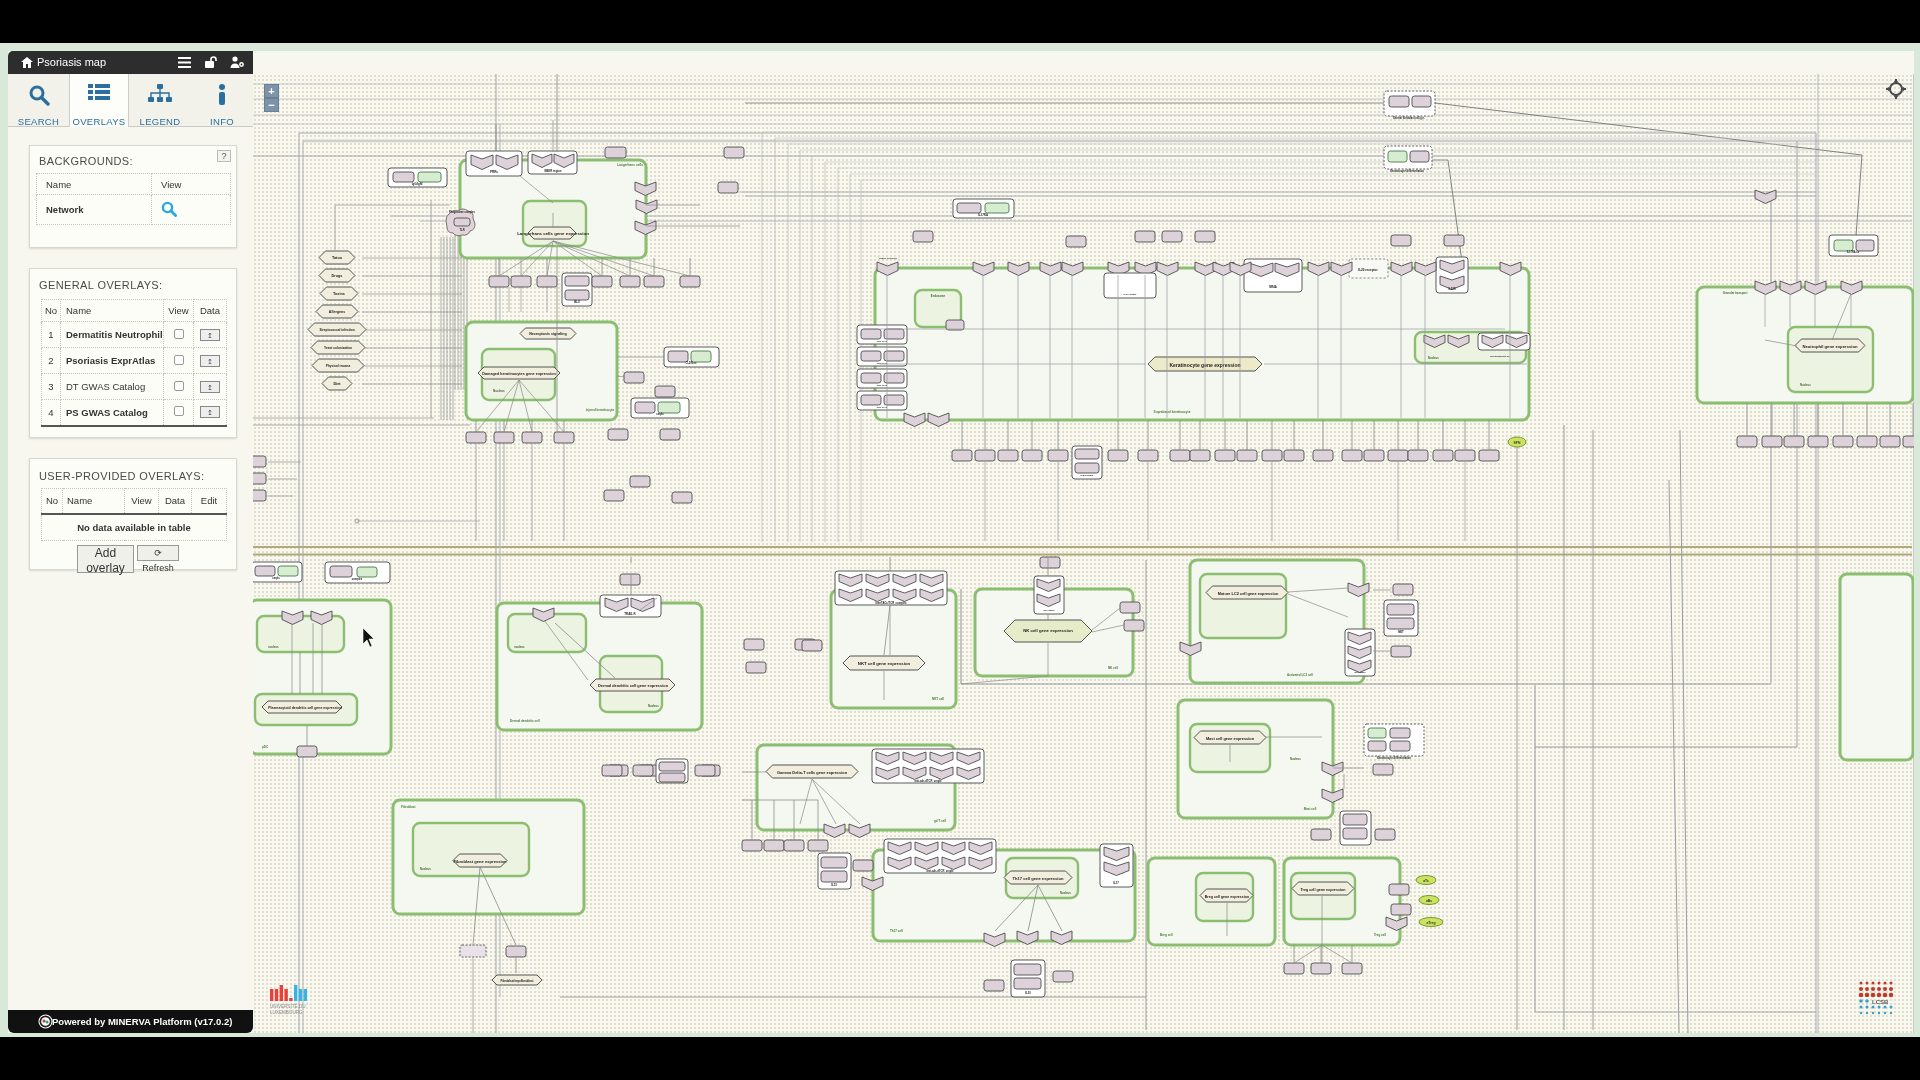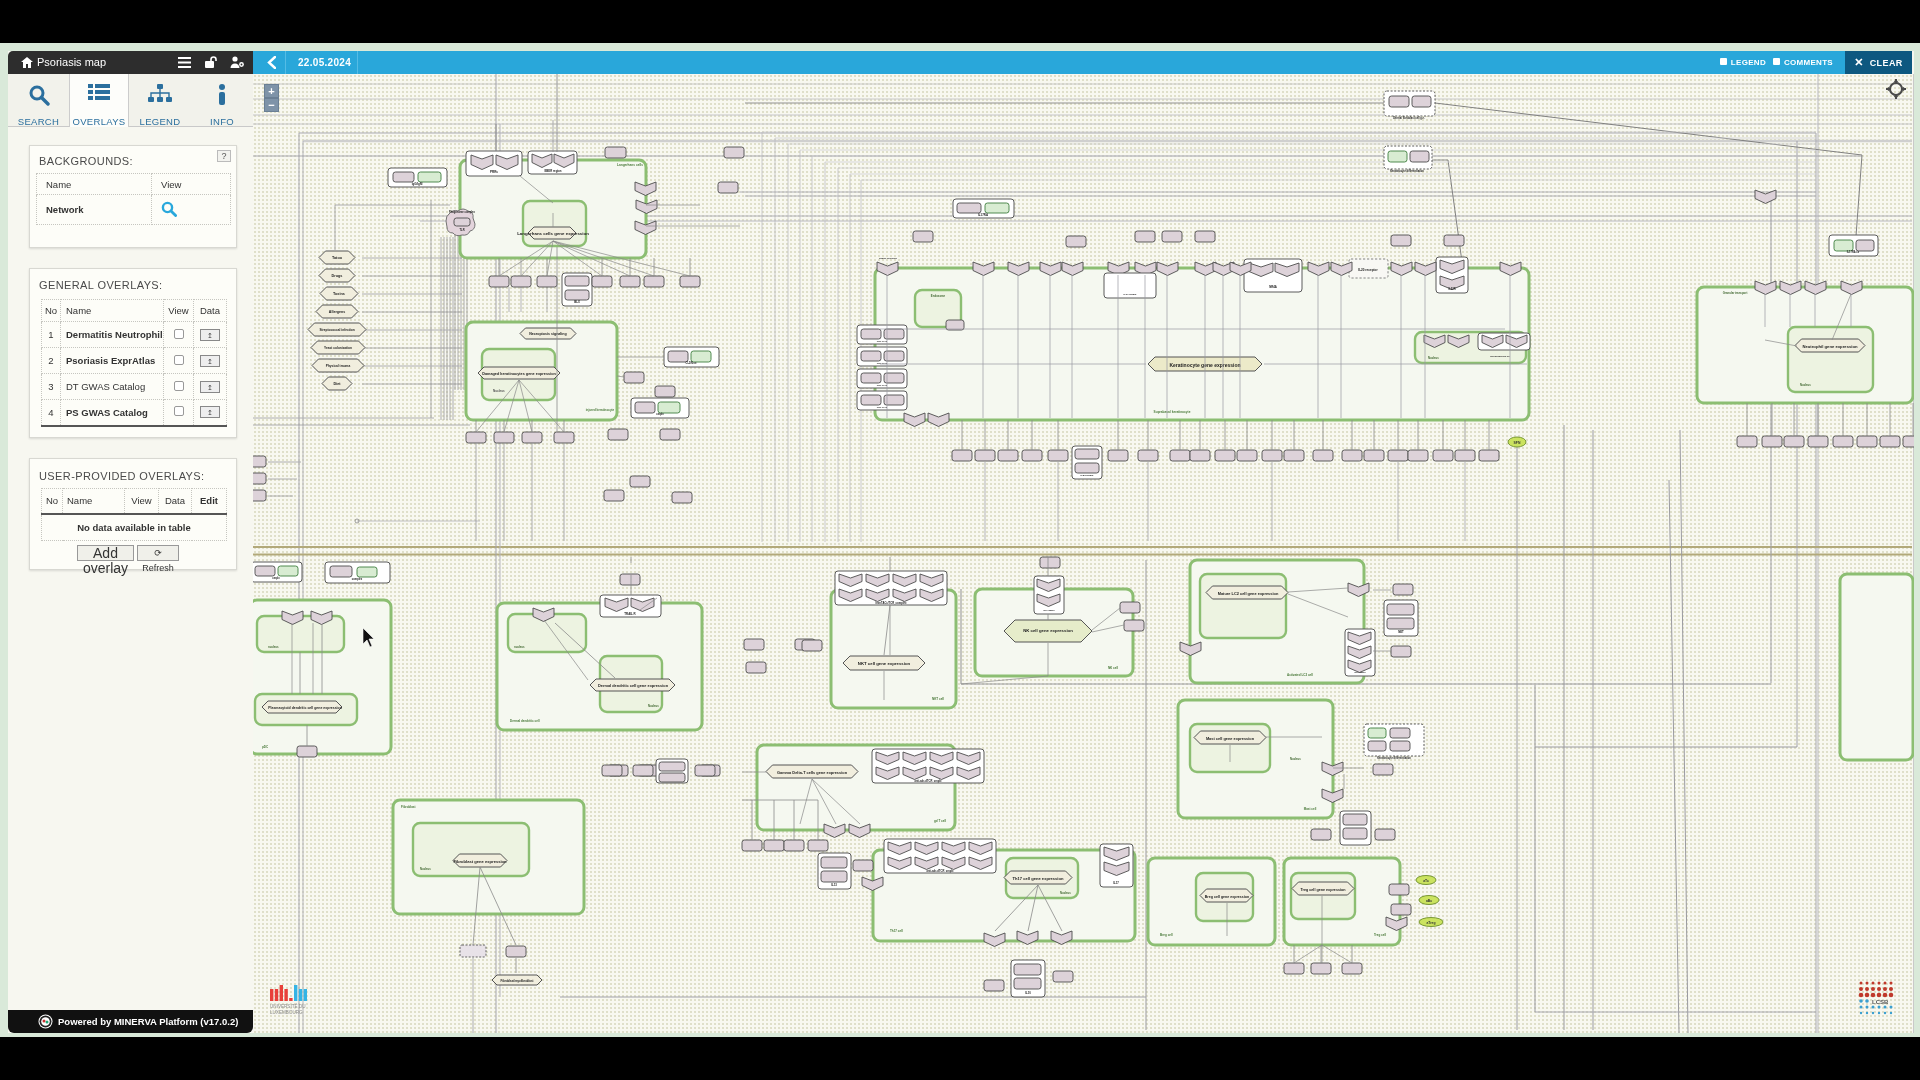--- a/index.html
+++ b/index.html
@@ -693,31 +693,20 @@
         <rect x="1" y="5" width="9" height="7" rx="1" fill="#fff"></rect>
         <path d="M7 5 V3.5 a2.5 2.5 0 0 1 5 0 V5" fill="none" stroke="#fff" stroke-width="1.6"></path>
       </svg>
  <svg width="15" height="12" style="position:absolute;left:222px;top:5px" viewBox="0 0 15 12">
         <circle cx="5" cy="3" r="2.6" fill="#fff"></circle>
         <path d="M0.5 12 a4.5 4.5 0 0 1 9 0 Z" fill="#fff"></path>
         <circle cx="11.5" cy="8.5" r="2.4" fill="#fff"></circle>
         <circle cx="11.5" cy="8.5" r="0.9" fill="#2d2d2d"></circle>
       </svg>
 </div>
-<div id="hdr-r">
- <svg width="9" height="13" style="position:absolute;left:14px;top:5px" viewBox="0 0 9 13">
-        <path d="M8 1 L2 6.5 L8 12" fill="none" stroke="#fff" stroke-width="2.4" stroke-linecap="round"></path>
-      </svg>
- <div style="position:absolute;left:32px;top:0;width:1px;height:23px;background:#55bce5"></div>
- <div class="baritem" style="left:45px;font-size:10px">22.05.2024</div>
- <div style="position:absolute;left:104px;top:0;width:1px;height:23px;background:#55bce5"></div>
- <div class="baritem" style="right:146px"><span class="cb"></span>LEGEND</div>
- <div class="baritem" style="right:79px"><span class="cb"></span>COMMENTS</div>
- <div id="clear"><span style="font-size:11px">✕</span>&nbsp; CLEAR</div>
-</div>
 
 <div id="tabs">
  <div class="tab" style="left:0;width:61px">
   <svg width="22" height="22" viewBox="0 0 22 22">
           <circle cx="9" cy="9" r="6" fill="none" stroke="#2b6f9e" stroke-width="3"></circle>
           <line x1="13.5" y1="13.5" x2="20" y2="20" stroke="#2b6f9e" stroke-width="3.4" stroke-linecap="round"></line>
         </svg>
   <div class="lbl">SEARCH</div>
       </div>
  <div class="tab active" style="left:61px;width:60px">
@@ -816,40 +805,40 @@
 
 <div class="panel" style="left:29px;top:458px;width:208px;height:112px">
  <div class="ptitle" style="top:11px">USER-PROVIDED OVERLAYS:</div>
  <table class="dot" style="position:absolute;left:11px;top:29px;width:186px">
   <tbody>
           <tr style="height:25px">
             <th style="width:21px;font-weight:normal">No</th>
             <th style="width:62px;text-align:left;padding-left:4px;font-weight:normal">Name</th>
             <th style="width:34px;font-weight:normal">View</th>
             <th style="width:33px;font-weight:normal">Data</th>
-            <th style="font-weight:bold">Edit</th>
+            <th style="font-weight:normal">Edit</th>
           </tr>
   <tr style="height:27px">
             <td colspan="5" style="text-align:center;font-weight:bold;border-top:2px solid #555">No data available in table</td>
           </tr>
  </tbody>
       </table>
- <div style="position:absolute;left:47px;top:86px;width:57px;height:16px;border:1px solid #999;background:#f0f0ea;font-size:14px;text-align:center;line-height:15px;color:#333">Add overlay</div>
+ <div style="position:absolute;left:47px;top:86px;width:57px;height:28px;border:1px solid #999;background:#f0f0ea;font-size:12px;text-align:center;line-height:15px;color:#333">Add overlay</div>
  <div style="position:absolute;left:107px;top:86px;width:42px;height:16px;border:1px solid #999;background:#f0f0ea;font-size:9px;text-align:center;line-height:15px;color:#333">⟳ Refresh</div>
 </div>
 
 <div id="powered">
  <svg width="15" height="15" style="position:absolute;left:30px;top:4px" viewBox="0 0 15 15">
         <circle cx="7.5" cy="7.5" r="7" fill="#fff"></circle>
         <circle cx="7.5" cy="7.5" r="6" fill="#222"></circle>
         <circle cx="7.5" cy="7.5" r="4.3" fill="#fff"></circle>
         <circle cx="6" cy="7" r="1.5" fill="#c33"></circle>
         <circle cx="9" cy="8" r="1.5" fill="#2a7"></circle>
       </svg>
- <span style="position:absolute;left:50px">Powered by MINERVA Platform (v17.0.2)</span>
+ <span style="position:absolute;left:44px">Powered by MINERVA Platform (v17.0.2)</span>
 </div>
 
 <div class="zbtn" style="left:264px;top:84px">+</div>
 <div class="zbtn" style="left:264px;top:98px">−</div>
 <svg width="22" height="22" style="position:absolute;left:1885px;top:78px" viewBox="0 0 22 22">
       <circle cx="11" cy="11" r="6" fill="none" stroke="#4a4a4a" stroke-width="2"></circle>
       <path d="M11 1 V6 M11 16 V21 M1 11 H6 M16 11 H21" stroke="#4a4a4a" stroke-width="2"></path>
       <path d="M11 1 L8.4 4.5 H13.6 Z M11 21 L8.4 17.5 H13.6 Z M1 11 L4.5 8.4 V13.6 Z M21 11 L17.5 8.4 V13.6 Z" fill="#4a4a4a"></path>
     </svg>
 

